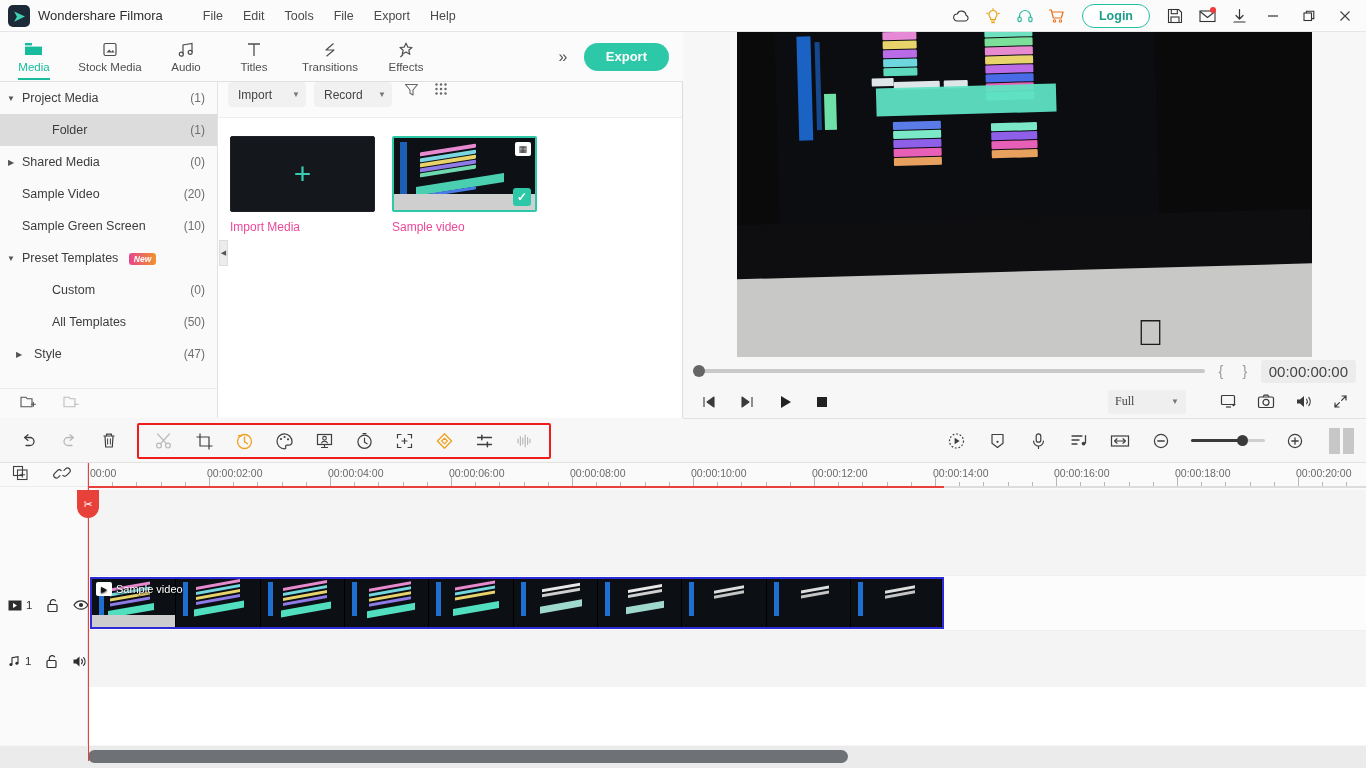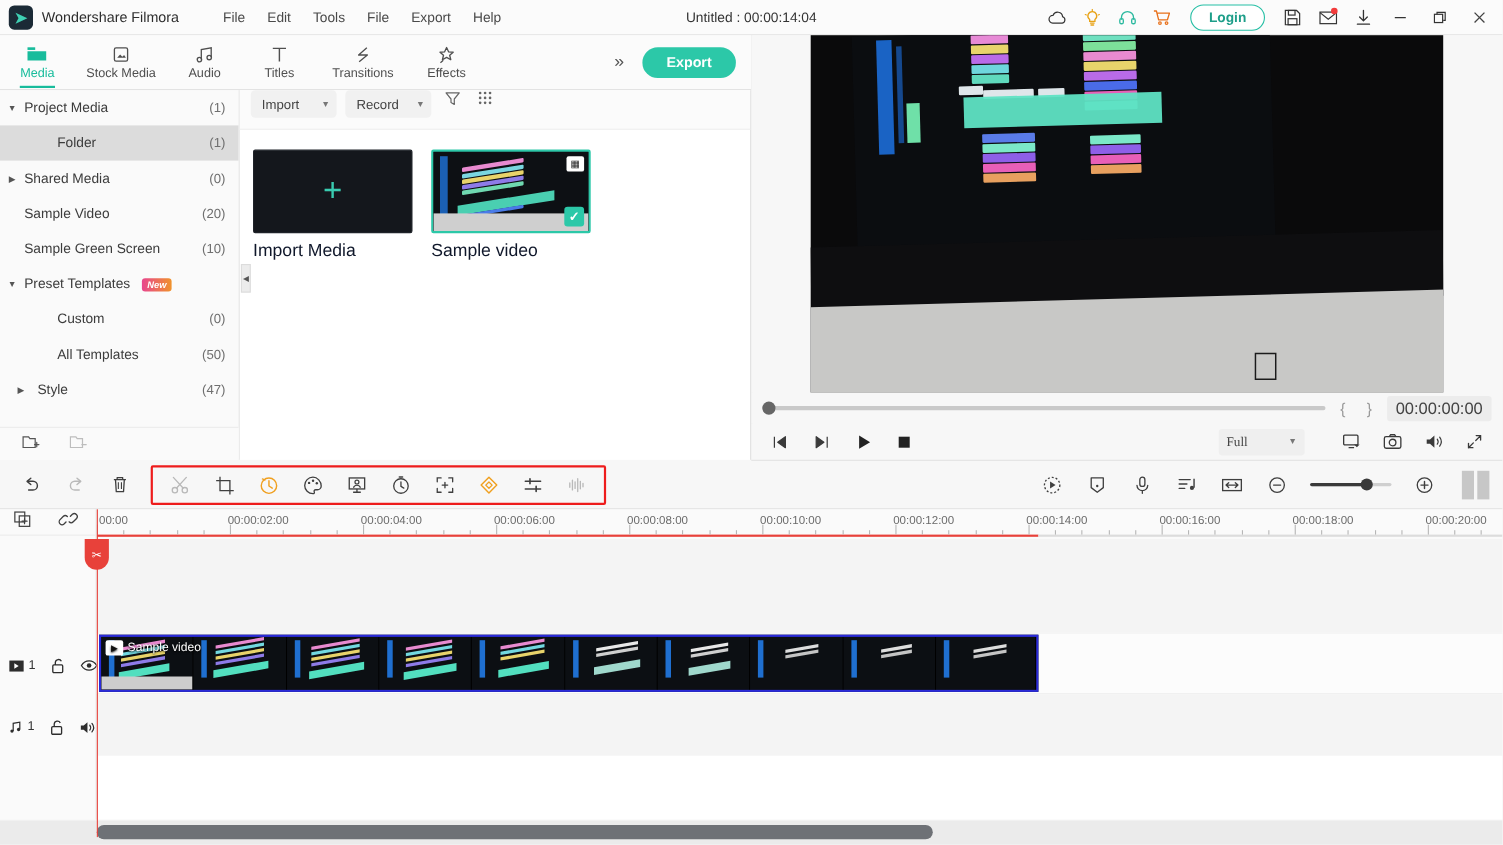--- a/index.html
+++ b/index.html
@@ -151,21 +151,21 @@
   .thumb {
     width: 145px; height: 76px; border-radius: 2px; position: relative; overflow: hidden;
     background: #14171c;
   }
   .thumb.import {
     border: 1px solid #1f2329;
     display: flex; align-items: center; justify-content: center;
   }
   .plus-sign { font-size: 30px; color: #39cbb0; font-weight: 300; line-height: 1; }
   .thumb.sel { border: 2px solid #2cc8a8; }
-  .thumb-label { font-size: 16px; color: #0f172a; margin-top: 8px; }
+  .thumb-label { font-size: 12px; color: #ec4899; margin-top: 8px; }
   .chip-film {
     position: absolute; right: 4px; top: 4px; width: 16px; height: 14px;
     background: #fff; border-radius: 2px; display: flex; align-items: center; justify-content: center;
     font-size: 9px; color: #222;
   }
   .chip-check {
     position: absolute; right: 4px; bottom: 4px; width: 18px; height: 18px;
     background: #2cc8a8; border-radius: 3px; display: flex; align-items: center; justify-content: center;
     color: #fff; font-size: 12px; font-weight: bold;
   }
@@ -349,21 +349,20 @@
     <div class="logo">➤</div>
     <div class="app-name">Wondershare Filmora</div>
     <div class="menubar">
       <div class="menu-item">File</div>
       <div class="menu-item">Edit</div>
       <div class="menu-item">Tools</div>
       <div class="menu-item">File</div>
       <div class="menu-item">Export</div>
       <div class="menu-item">Help</div>
     </div>
-    <div class="proj-title">Untitled : 00:00:14:04</div>
 
     <div class="tb-right">
       <div class="tbicon">
         <svg width="18" height="14" viewBox="0 0 18 14">
             <path d="M5 12a3.5 3.5 0 0 1 .3-7A4.5 4.5 0 0 1 14 6.2 3 3 0 0 1 13.7 12z" fill="none" stroke="#333" stroke-width="1.1"></path>
           </svg>
       </div>
       <div class="tbicon">
         <svg width="16" height="17" viewBox="0 0 16 17">
             <path d="M8 2.5a4 4 0 0 1 2.4 7.2V11.5h-4.8V9.7A4 4 0 0 1 8 2.5z" fill="none" stroke="#e8a317" stroke-width="1.2"></path>

